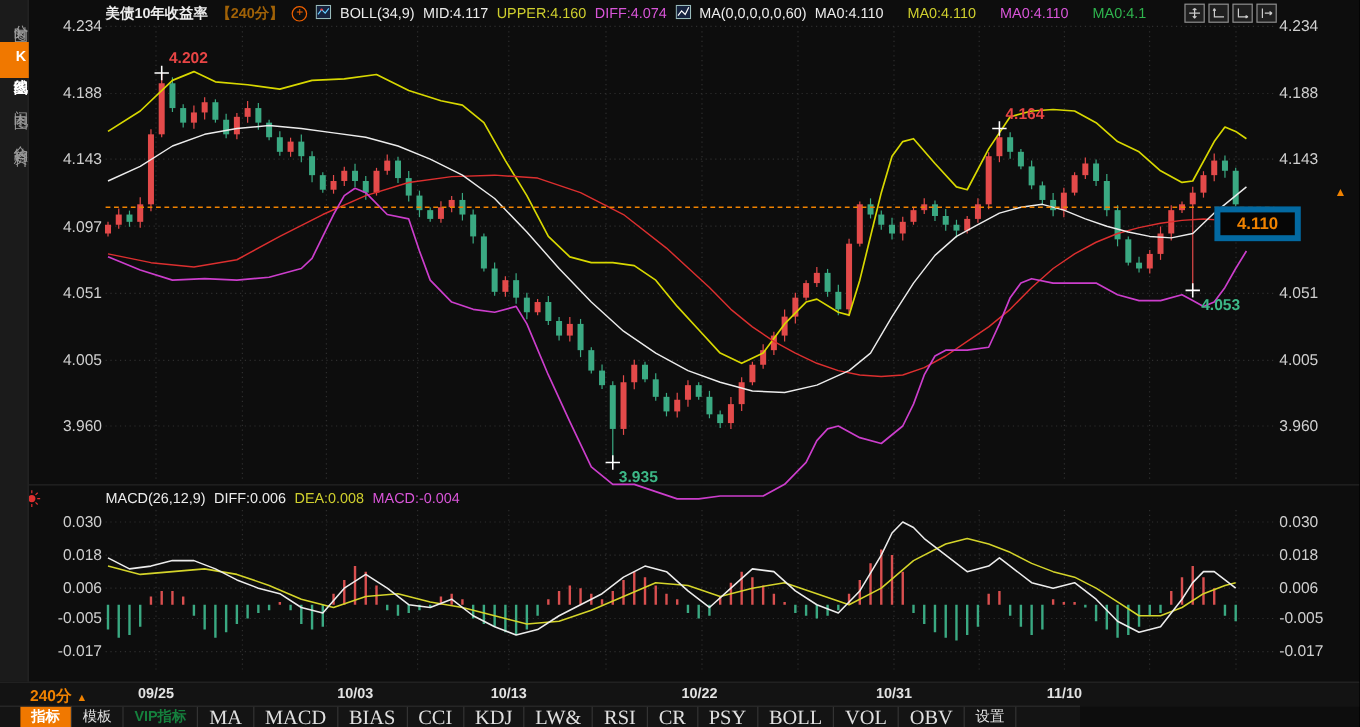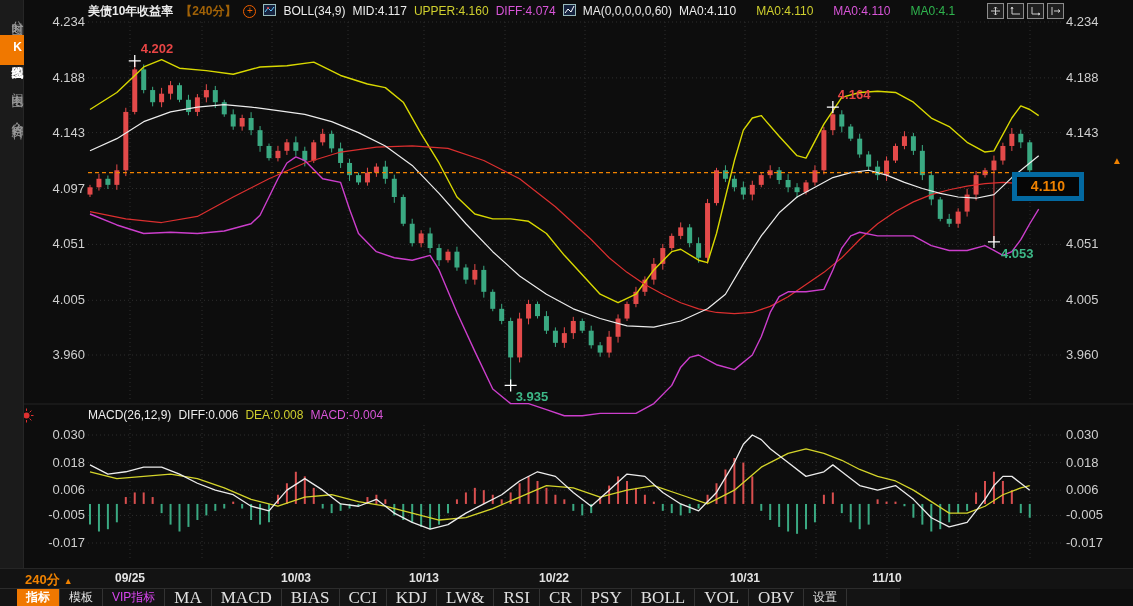--- a/index.html
+++ b/index.html
@@ -41,21 +41,21 @@
   #period-label{position:absolute;left:25px;top:571px;color:#f08200;font-weight:bold;font-size:13px;
                 z-index:6;cursor:pointer;}
   #period-label .arrow{font-size:9px;margin-left:4px;}
   .date-label{position:absolute;top:571px;transform:translateX(-50%);color:#e3e3e3;font-weight:bold;
               font-size:12px;z-index:6;}
   #toolbar{position:absolute;left:0;top:588px;width:900px;height:18px;background:#141414;
            border-top:1px solid #2c2c2c;display:flex;align-items:center;z-index:6;font-size:12px;
            padding-left:17px;box-sizing:border-box;}
   .tb{padding:0 9px;color:#e0e0e0;border-right:1px solid #333;line-height:17px;height:17px;cursor:pointer;}
   .tb.primary{background:#f07800;color:#fff;font-weight:bold;}
-  .tb.vip{color:#d946ef;font-weight:normal;}
+  .tb.vip{color:#15803d;font-weight:bold;}
   .tb.mono{font-family:Liberation Serif, serif;font-size:17px;}
   #watermark{position:absolute;right:6px;top:553px;font-size:37px;color:#f0f0f0;z-index:7;
              letter-spacing:1px;font-family:"DejaVu Sans",sans-serif;
              text-shadow:0 0 8px rgba(255,255,255,.35);}
 </style>
 </head>
 <body>
 
 <div id="app">
 
@@ -536,21 +536,21 @@
   </div>
 
   <div id="bottom-axis"></div>
   <div id="period-label">
     <span>240分</span><span class="arrow">▲</span>
   </div>
   <div id="date-labels">
       <div class="date-label" style="left: 130px;">09/25</div>
       <div class="date-label" style="left: 272px; margin-left: 24px;">10/03</div>
       <div class="date-label" style="left: 424px;">10/13</div>
-      <div class="date-label" style="left: 554px;">10/22</div>
+      <div class="date-label" style="left: 583px;">10/22</div>
       <div class="date-label" style="left: 745px;">10/31</div>
       <div class="date-label" style="left: 887px;">11/10</div>
     </div>
 
   <div id="toolbar">
       <span class="tb primary">指标</span>
       <span class="tb">模板</span>
       <span class="tb vip">VIP指标</span>
       <span class="tb mono">MA</span>
       <span class="tb mono">MACD</span>

